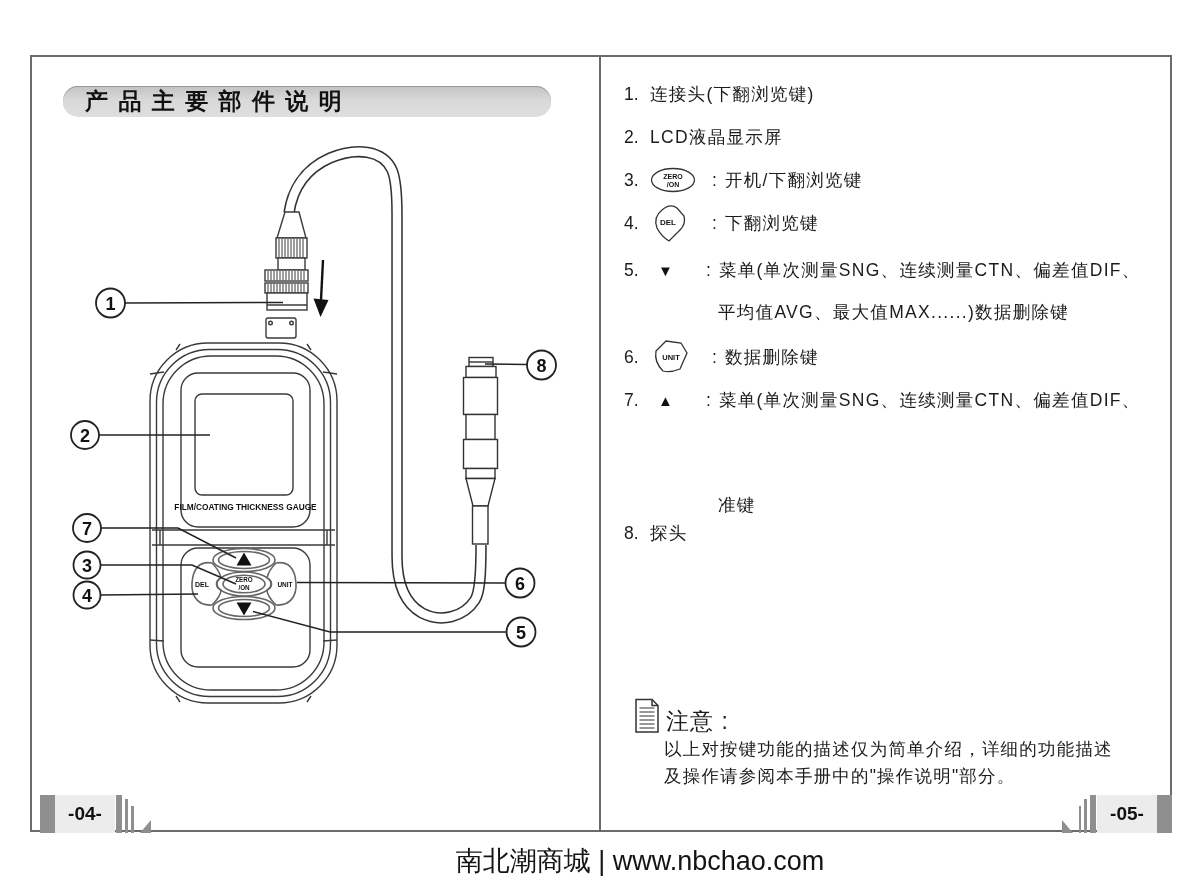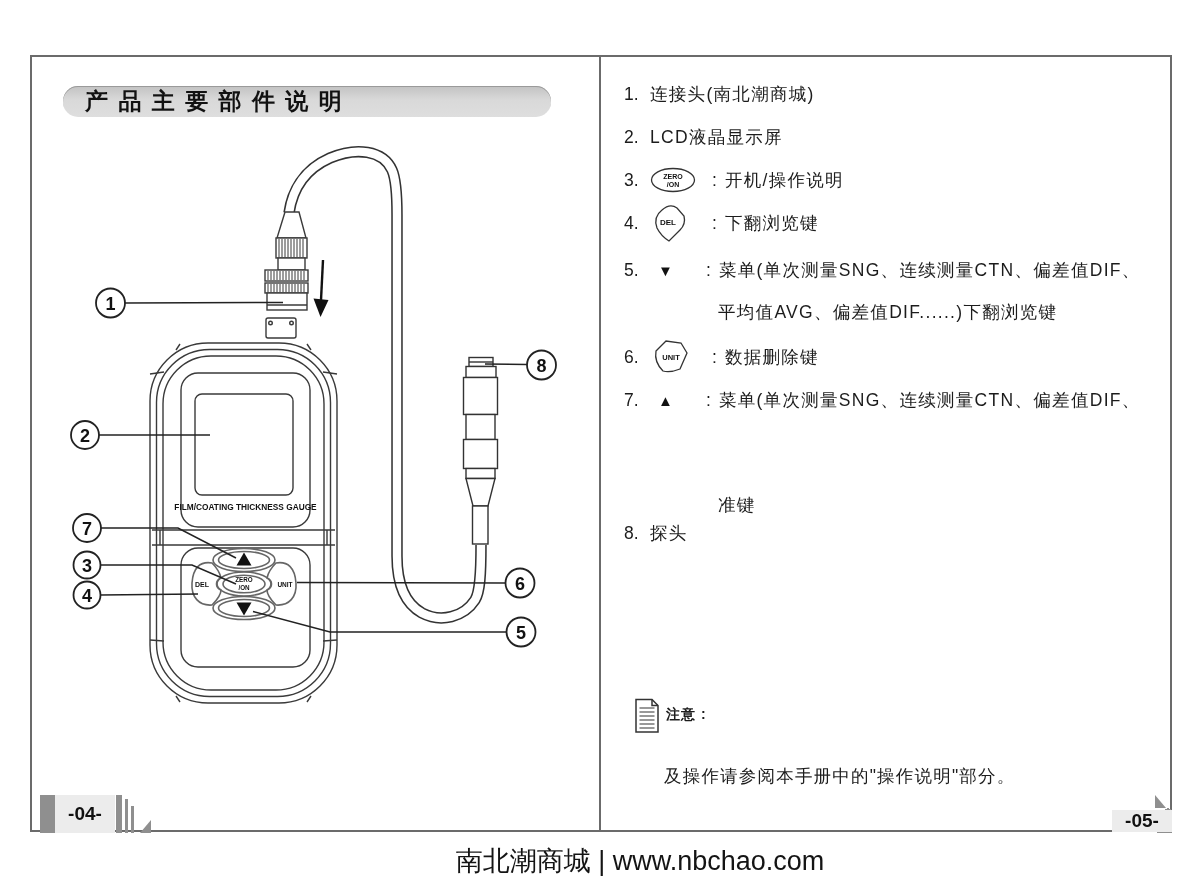--- a/index.html
+++ b/index.html
@@ -19,26 +19,26 @@
   .row .txt{letter-spacing:1.3px;}
   .row .colon{margin-right:8px;}
   .cont{position:absolute;left:718px;height:26px;display:flex;align-items:center;font-size:17.5px;letter-spacing:1.3px;white-space:nowrap;color:#1c1c1c;}
   .ic{flex-shrink:0;}
   .ic-zero{width:46px;height:26px;margin-right:16px;}
   .ic-del{width:38px;height:44px;margin-right:24px;}
   .ic-unit{width:40px;height:38px;margin-right:22px;}
   .glyph{display:inline-block;width:56px;padding-left:8px;box-sizing:border-box;font-size:15px;color:#111;}
   
   .note-icon{position:absolute;left:633px;top:698px;}
-  .note-title{position:absolute;left:666px;top:706px;font-size:14px;letter-spacing:1px;color:#1c1c1c;font-weight:bold;}
+  .note-title{position:absolute;left:666px;top:706px;font-size:23px;letter-spacing:1px;color:#1c1c1c;}
   .note-line{position:absolute;left:664px;font-size:17.5px;letter-spacing:1.2px;white-space:nowrap;color:#1c1c1c;}
   
   .pg{position:absolute;top:795px;height:38px;display:flex;align-items:flex-end;}
   .pg-left{left:28px;padding-left:12px;}
-  .pg-right{right:28px;flex-direction:column;}
+  .pg-right{right:28px;}
   .pg .block{width:15px;height:38px;background:#8f8f8f;}
   .pg .plate{width:60px;height:38px;background:#ececec;display:flex;align-items:center;justify-content:center;
              font-size:19px;font-weight:bold;color:#111;}
   .pg .bar{width:6px;height:38px;background:#8f8f8f;margin:0 0 0 1px;}
   .pg-right .bar{margin:0 1px 0 0;}
   .pg .t1{width:3px;height:34px;background:#8f8f8f;margin-left:3px;}
   .pg .t2{width:2.5px;height:27px;background:#8f8f8f;margin-left:3px;}
   .pg-right .t1{margin:0 3px 0 0;}
   .pg-right .t2{margin:0 3px 0 0;}
   .pg .tri-l{width:0;height:0;border-left:11px solid transparent;border-bottom:13px solid #8f8f8f;margin-left:6px;}
@@ -155,52 +155,52 @@
       <text x="541.5" y="371.5" font-size="18" font-weight="bold" text-anchor="middle" fill="#111" stroke="none">8</text>
       <circle cx="520" cy="583" r="14.5" fill="#fff"></circle>
       <text x="520" y="589.5" font-size="18" font-weight="bold" text-anchor="middle" fill="#111" stroke="none">6</text>
       <circle cx="521" cy="632" r="14.5" fill="#fff"></circle>
       <text x="521" y="638.5" font-size="18" font-weight="bold" text-anchor="middle" fill="#111" stroke="none">5</text>
     </g>
   </svg>
 
   <div class="row" style="top:81px">
     <span class="num">1.</span>
-    <span class="txt">连接头(南北潮商城)</span>
+    <span class="txt">连接头(下翻浏览键)</span>
   </div>
   <div class="row" style="top:124px">
     <span class="num">2.</span>
     <span class="txt">LCD液晶显示屏</span>
   </div>
   <div class="row" style="top:167px">
     <span class="num">3.</span>
     <svg class="ic ic-zero" viewBox="0 0 46 26" fill="none" stroke="#333" stroke-width="1.3">
       <ellipse cx="23" cy="13" rx="21.5" ry="11.5"></ellipse>
       <text x="23" y="11.5" font-size="7" font-weight="bold" text-anchor="middle" fill="#111" stroke="none">ZERO</text>
       <text x="23" y="20" font-size="7" font-weight="bold" text-anchor="middle" fill="#111" stroke="none">/ON</text>
     </svg>
     <span class="colon">:</span>
-    <span class="txt">开机/操作说明</span>
+    <span class="txt">开机/下翻浏览键</span>
   </div>
   <div class="row" style="top:210px">
     <span class="num">4.</span>
     <svg class="ic ic-del" viewBox="0 0 38 44" fill="none" stroke="#333" stroke-width="1.3">
       <path d="M12,9 Q20,2 27,7 L34,15 Q36,23 30,29 L19,40 Q11,35 7,27 Q3,16 12,9 Z"></path>
       <text x="18" y="24" font-size="8" font-weight="bold" text-anchor="middle" fill="#111" stroke="none">DEL</text>
     </svg>
     <span class="colon">:</span>
     <span class="txt">下翻浏览键</span>
   </div>
   <div class="row" style="top:257px">
     <span class="num">5.</span>
     <span class="glyph">▼</span>
     <span class="colon">:</span>
     <span class="txt">菜单(单次测量SNG、连续测量CTN、偏差值DIF、</span>
   </div>
-  <div class="cont" style="top:299px">平均值AVG、偏差值DIF......)下翻浏览键</div>
+  <div class="cont" style="top:299px">平均值AVG、最大值MAX......)数据删除键</div>
   <div class="row" style="top:344px">
     <span class="num">6.</span>
     <svg class="ic ic-unit" viewBox="0 0 40 38" fill="none" stroke="#333" stroke-width="1.3">
       <path d="M6,13 L16,3 L31,5 L37,15 L30,31 Q20,35 13,33 Q4,24 6,13 Z"></path>
       <text x="21" y="22" font-size="7.5" font-weight="bold" text-anchor="middle" fill="#111" stroke="none">UNIT</text>
     </svg>
     <span class="colon">:</span>
     <span class="txt">数据删除键</span>
   </div>
   <div class="row" style="top:387px">
@@ -214,20 +214,21 @@
     <span class="num">8.</span>
     <span class="txt">探头</span>
   </div>
 
   <svg class="note-icon" width="28" height="36" viewBox="0 0 28 36" fill="none" stroke="#333" stroke-width="1.5">
     <path d="M3,1.5 L19,1.5 L25,7.5 L25,34 L3,34 Z"></path>
     <path d="M19,1.5 L19,7.5 L25,7.5"></path>
     <path d="M6.5,10 H21.5 M6.5,14 H21.5 M6.5,18 H21.5 M6.5,22 H21.5 M6.5,26 H21.5 M6.5,30 H21.5" stroke-width="1.2"></path>
   </svg>
   <div class="note-title">注意 :</div>
+  <div class="note-line" style="top:737px">以上对按键功能的描述仅为简单介绍，详细的功能描述</div>
   <div class="note-line" style="top:764px">及操作请参阅本手册中的"操作说明"部分。</div>
 
   <div class="pg pg-left">
     <div class="block"></div>
     <div class="plate">-04-</div>
     <div class="bar"></div>
     <div class="t1"></div>
     <div class="t2"></div>
     <div class="tri-l"></div>
   </div>

